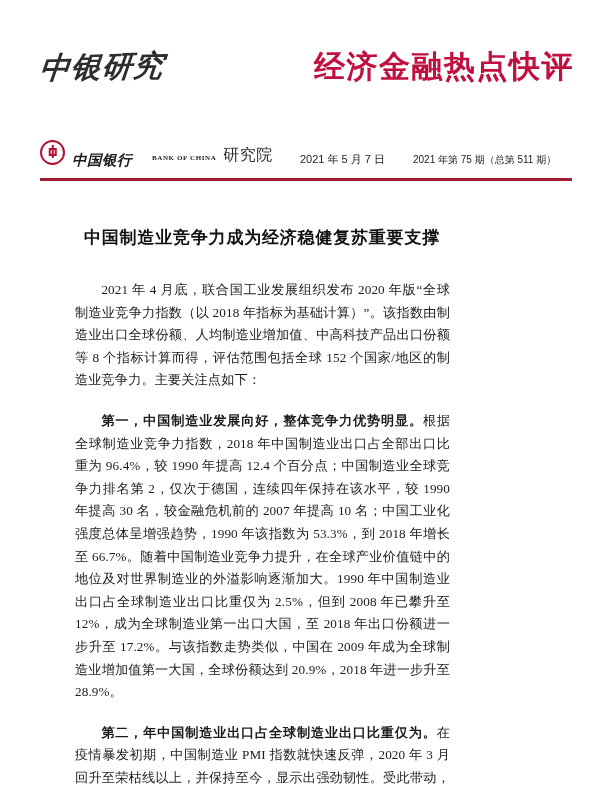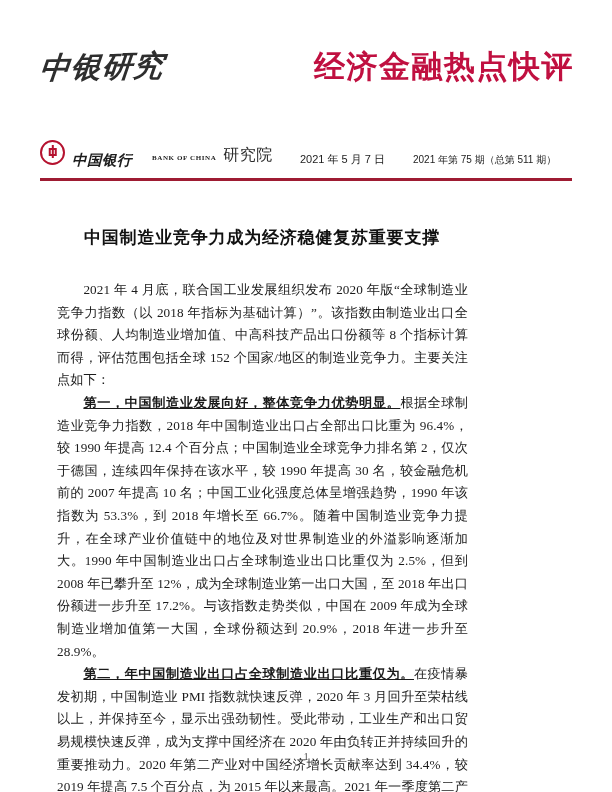--- a/index.html
+++ b/index.html
@@ -176,27 +176,26 @@
     margin: 30px 56px 0 57px;
     font-family: "Liberation Serif", "DejaVu Serif", serif;
     font-size: 13.2px;
     line-height: 22.6px;
     color: #1b1b1b;
     text-align: justify;
     text-justify: inter-ideograph;
     letter-spacing: 0.1px;
   }
   .body-text p {
-    margin: 0;
+    margin: 18px;
     text-indent: 2em;
   }
   .body-text p .lead {
     font-weight: 700;
     letter-spacing: 0.3px;
-    text-decoration: underline;
   }
 
   .page-number {
     position: absolute;
     left: 0;
     top: 752px;
     width: 612px;
     text-align: center;
     font-family: "Liberation Serif", "DejaVu Serif", serif;
     font-size: 9.5px;

